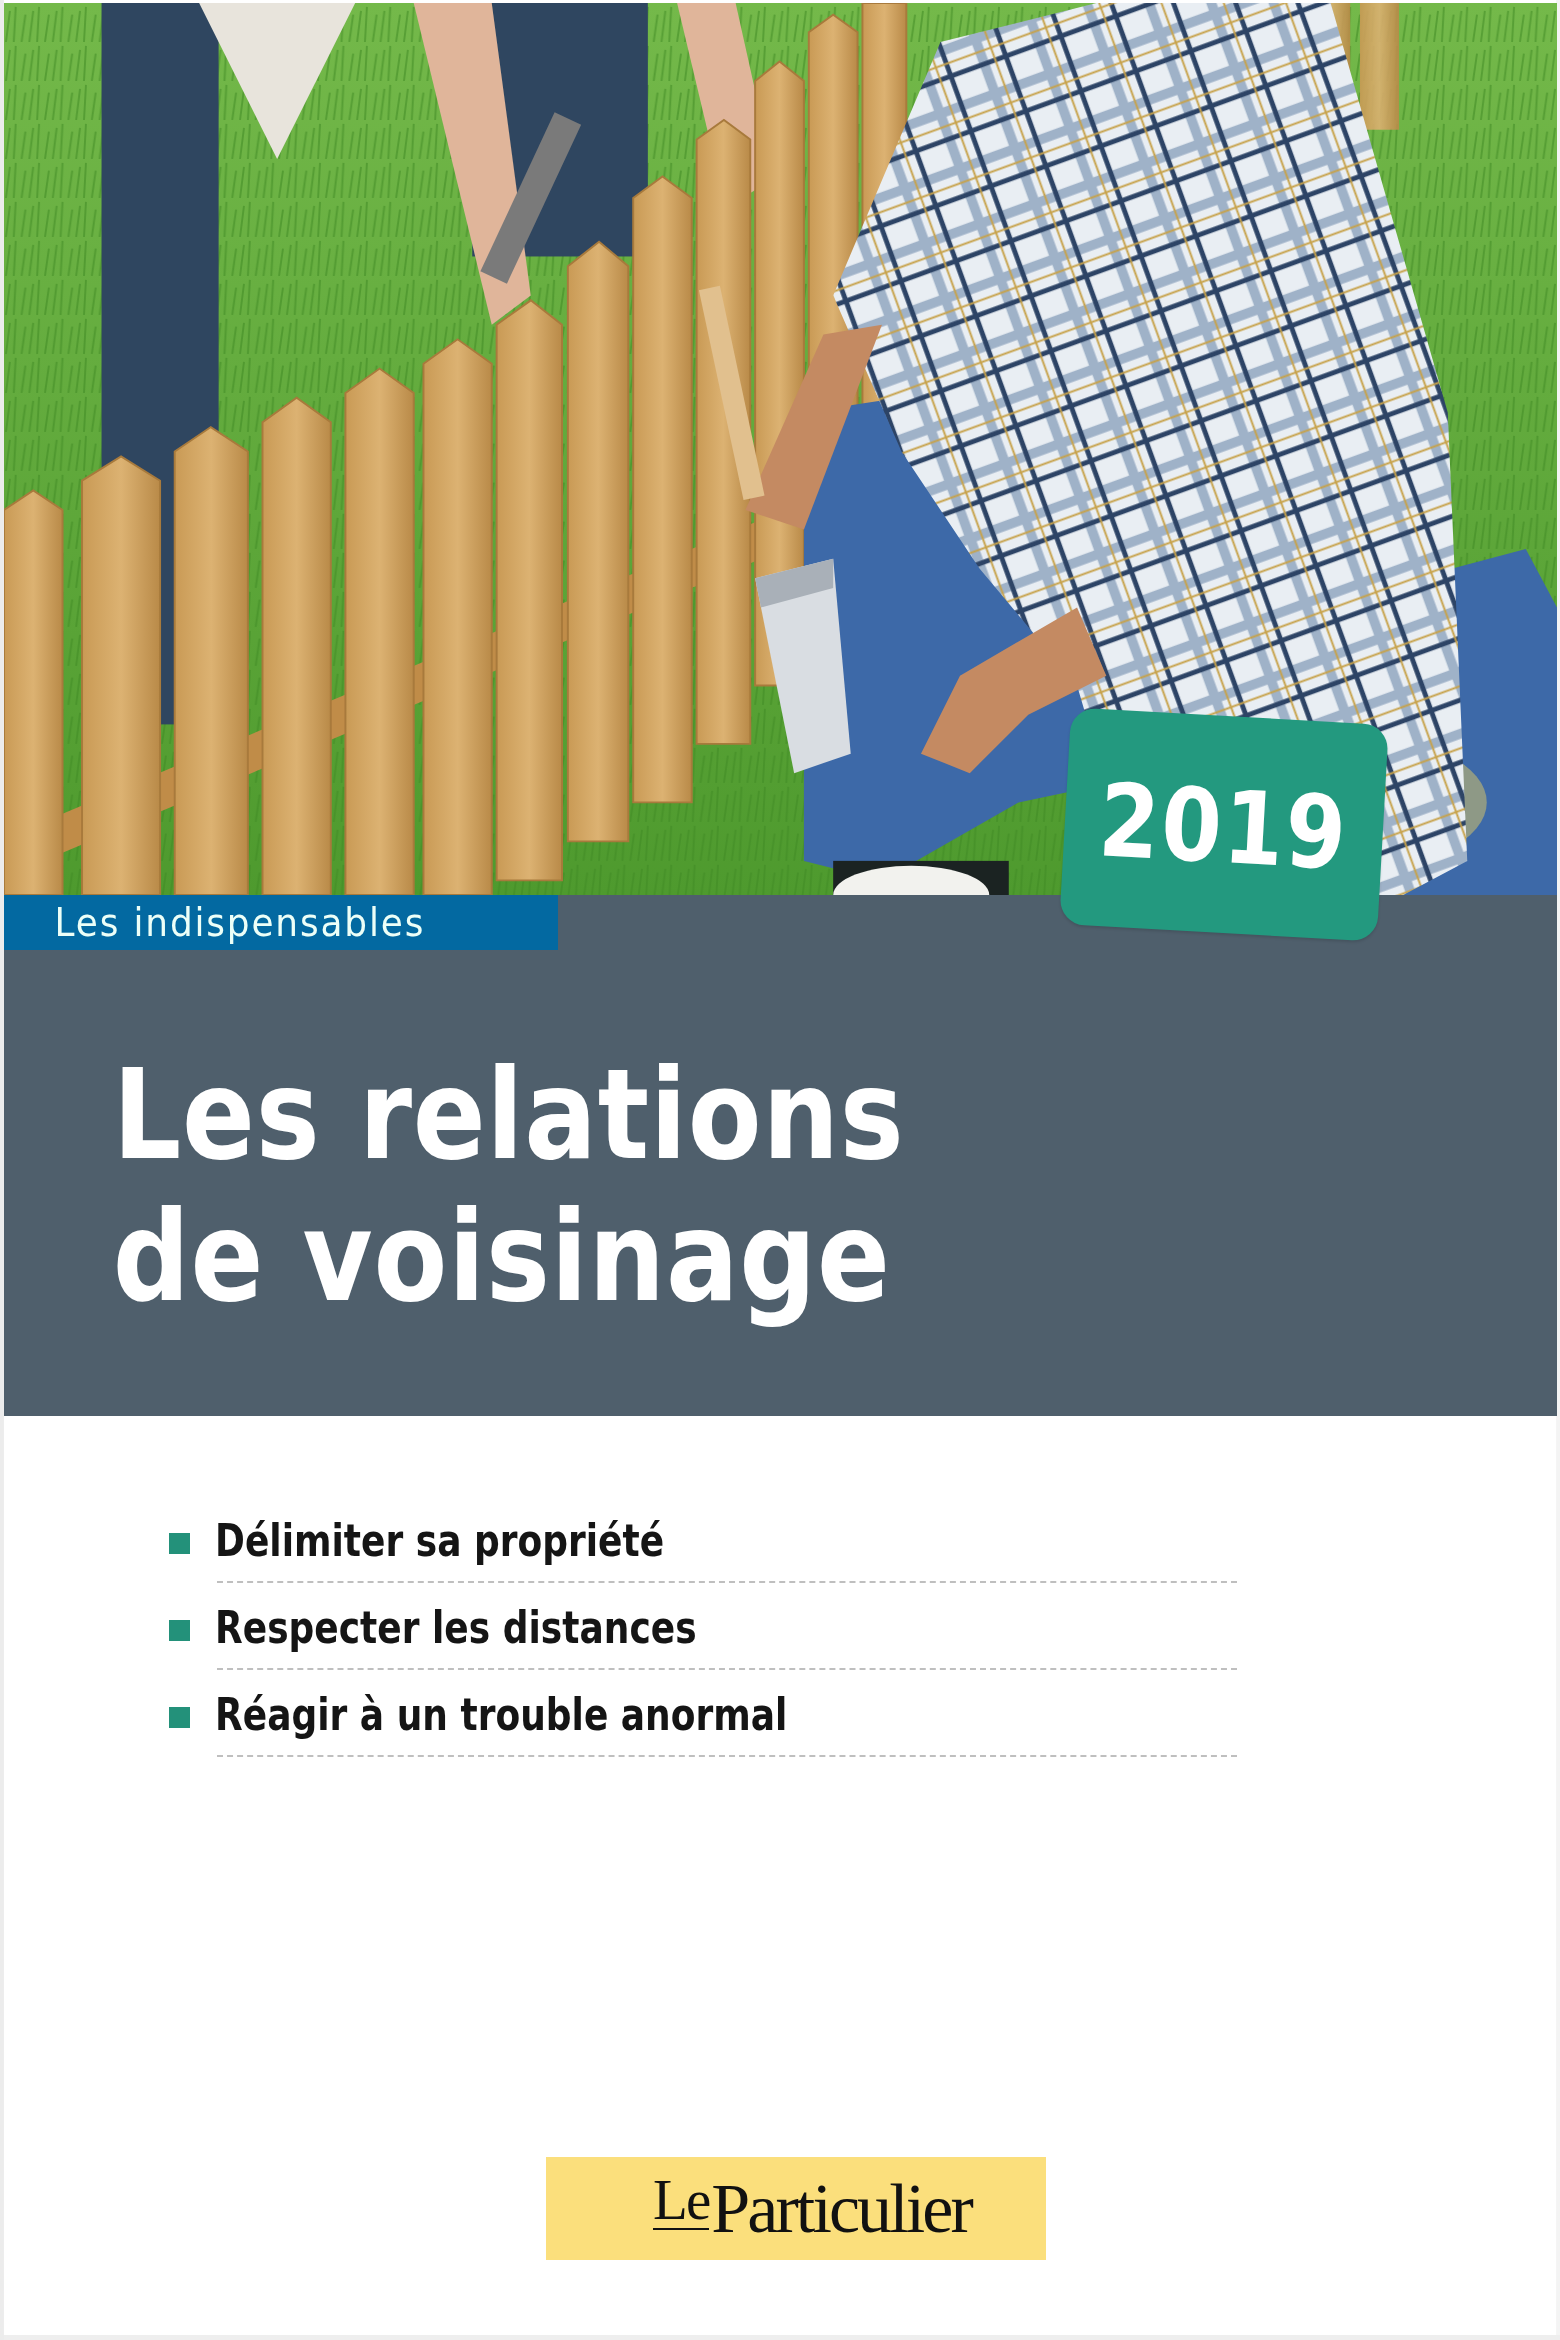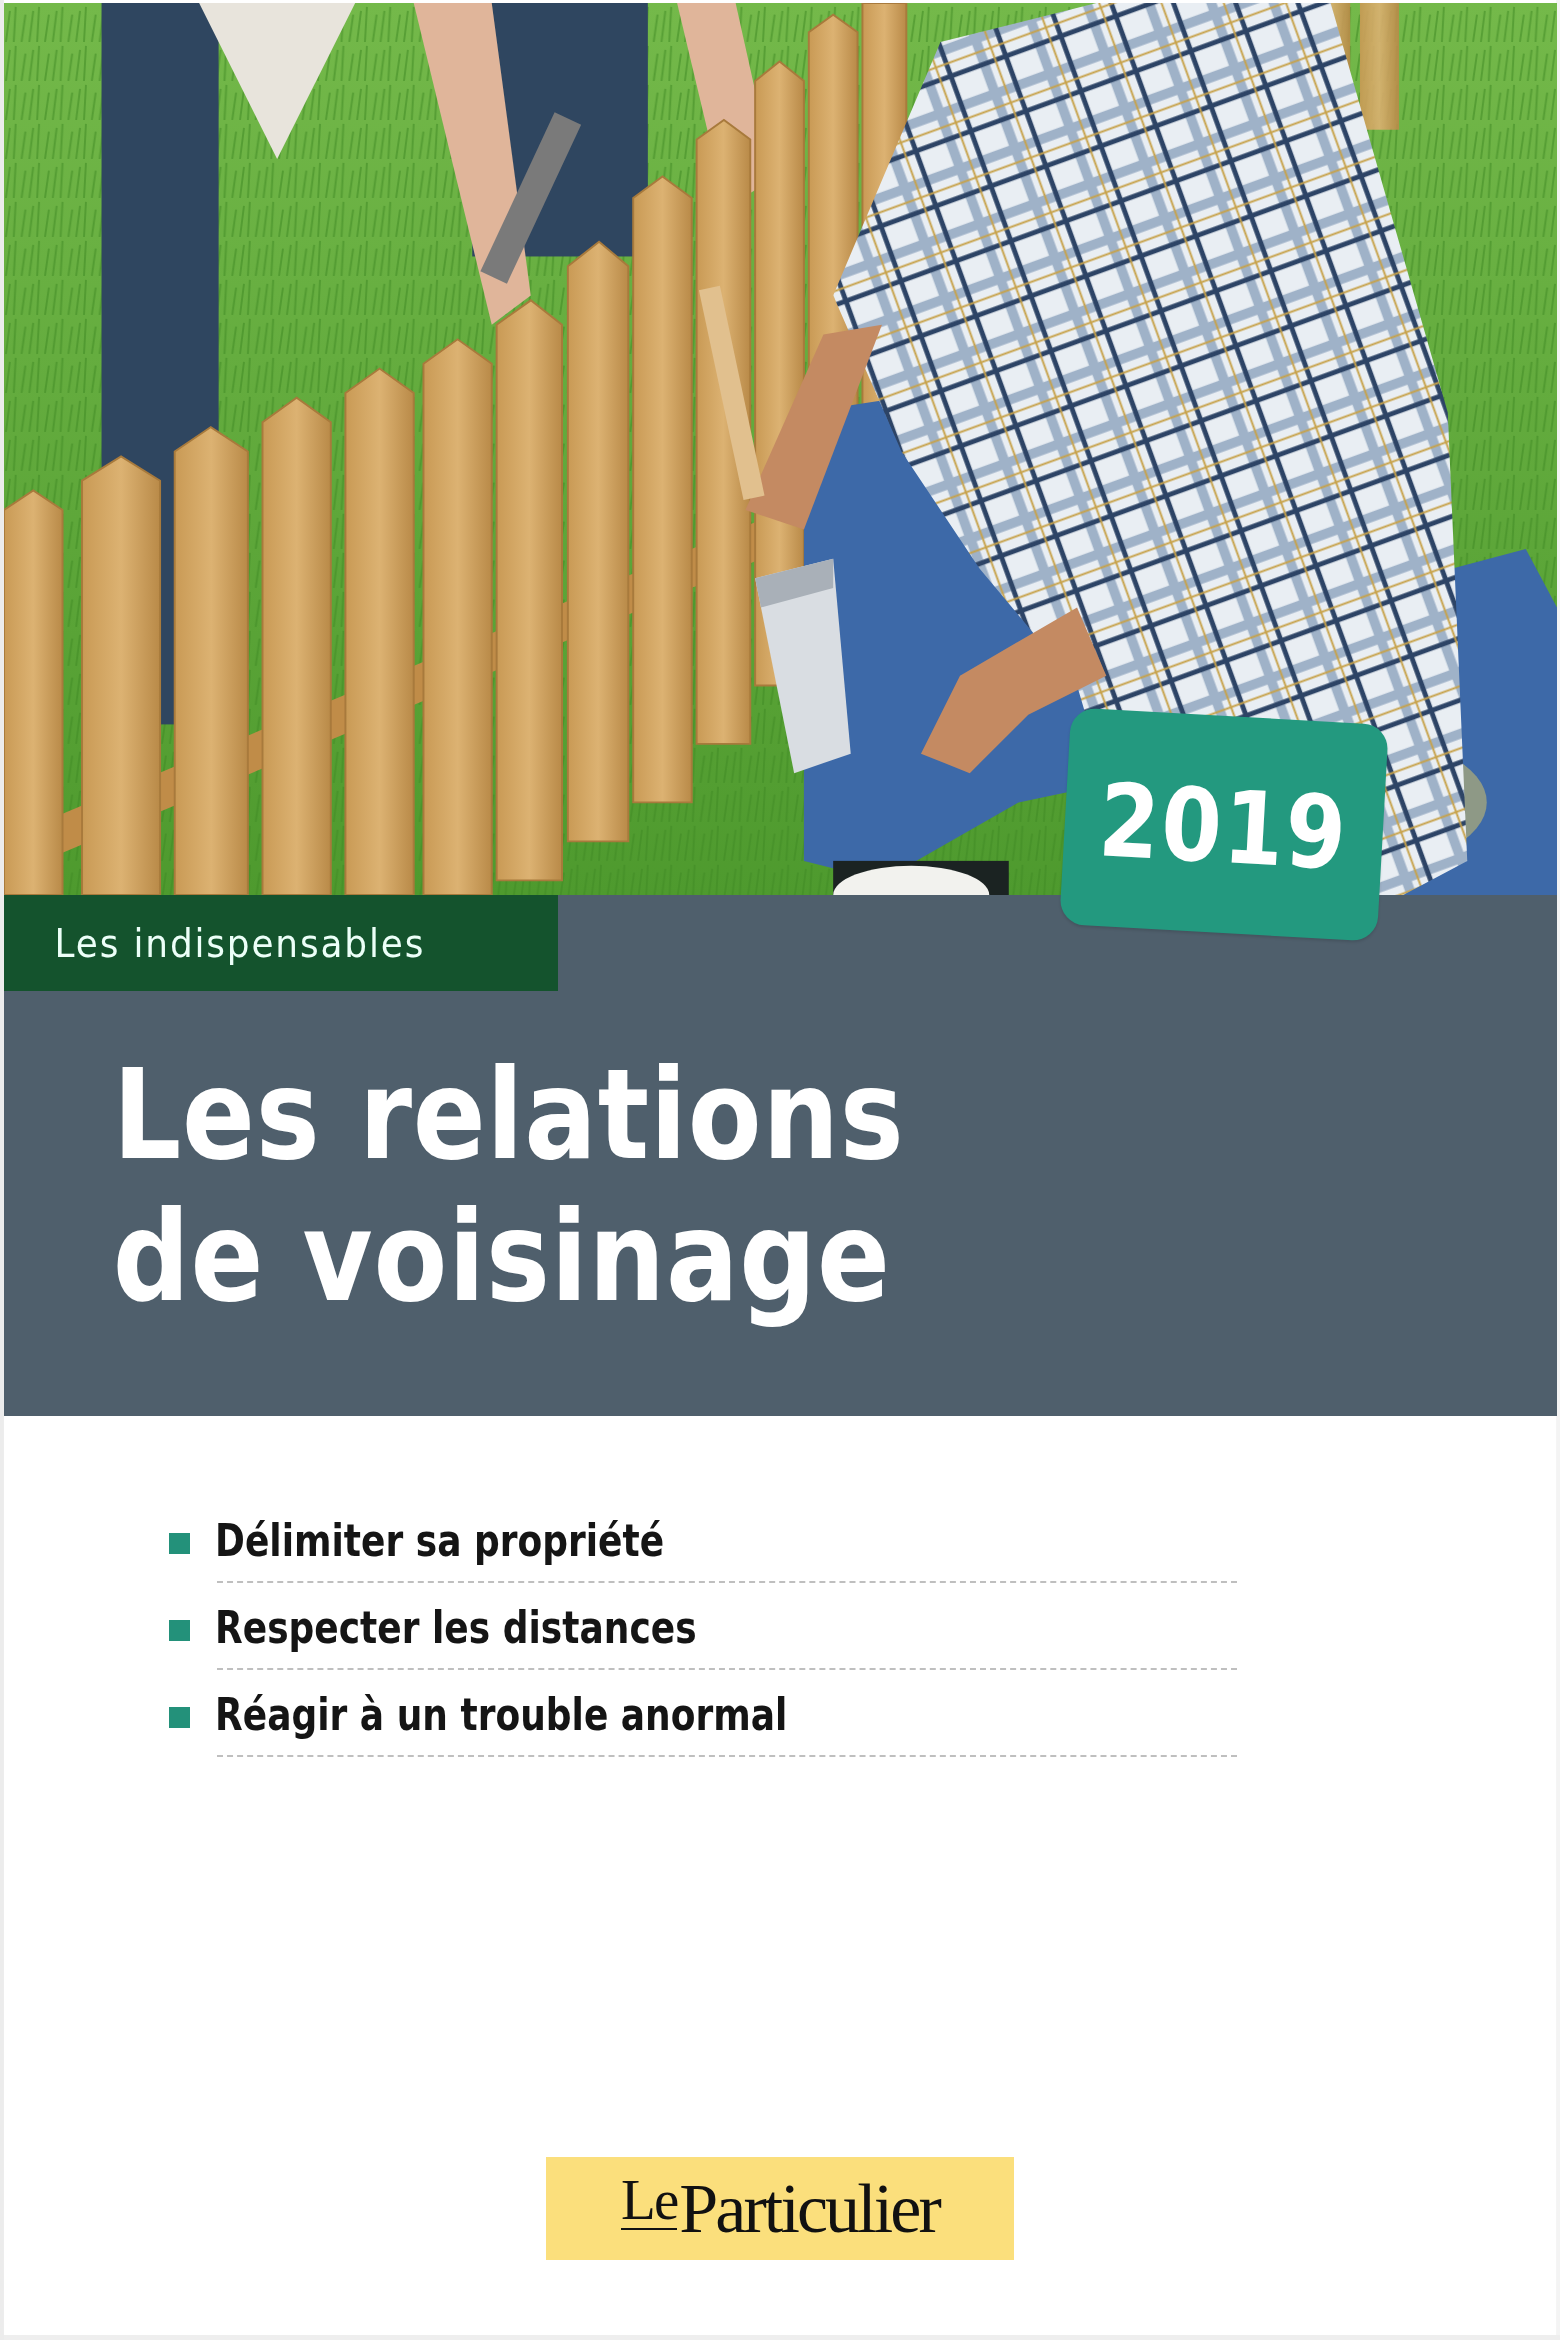--- a/index.html
+++ b/index.html
@@ -16,22 +16,22 @@
     position: absolute; left: 3.9px; top: 2.9px; width: 1553px; height: 892px;
     overflow: hidden; background: #5fae3d;
   }
   .photo svg { display: block; width: 100%; height: 100%; }
 
   .title-panel {
     position: absolute; left: 3.9px; top: 895px; width: 1553px; height: 521px;
     background: #4f5f6c;
   }
   .series-banner {
-    position: absolute; left: 3.9px; top: 895px; width: 554px; height: 96px;
-    background: #14532d; display: flex; align-items: center;
+    position: absolute; left: 3.9px; top: 895px; width: 554px; height: 55px;
+    background: #0369a1; display: flex; align-items: center;
   }
   .series-banner span {
     color: #ecfff8; font-family: "DejaVu Sans", sans-serif; font-weight: 500;
     font-size: 39px; letter-spacing: 2px; padding-left: 55px;
     display: inline-block; transform: scaleX(0.92); transform-origin: left center;
   }
   .year-badge {
     position: absolute; left: 1065px; top: 716px; width: 318px; height: 217px;
     background: #23997f; border-radius: 25px; transform: rotate(3.2deg);
     display: flex; align-items: center; justify-content: center;
@@ -66,21 +66,21 @@
     color: #151515; white-space: nowrap;
     transform: scaleX(0.8); transform-origin: left center; display: inline-block;
   }
   .topic .rule {
     position: absolute; left: 51px; right: 2px; top: 79px; height: 0;
     border-top: 2.9px dashed #bfbfbf;
   }
 
   .publisher-logo {
     position: absolute; left: 546px; top: 2157px; width: 468px; height: 103px;
-    background: #fbdf7c; display: flex; align-items: center; justify-content: center;
+    background: #fbdf7c; display: flex; align-items: center; justify-content: center; padding-left: 32px;
   }
   .publisher-logo .logo-le {
     font-family: "Liberation Serif", serif; font-size: 57px; color: #111;
     position: relative; top: -7.8px; letter-spacing: -2px;
     border-bottom: 2.9px solid #111; line-height: 57px;
   }
   .publisher-logo .logo-name {
     font-family: "Liberation Serif", serif; font-size: 70px; color: #111;
     letter-spacing: -2.9px; line-height: 82px; margin-left: 2px;
   }

